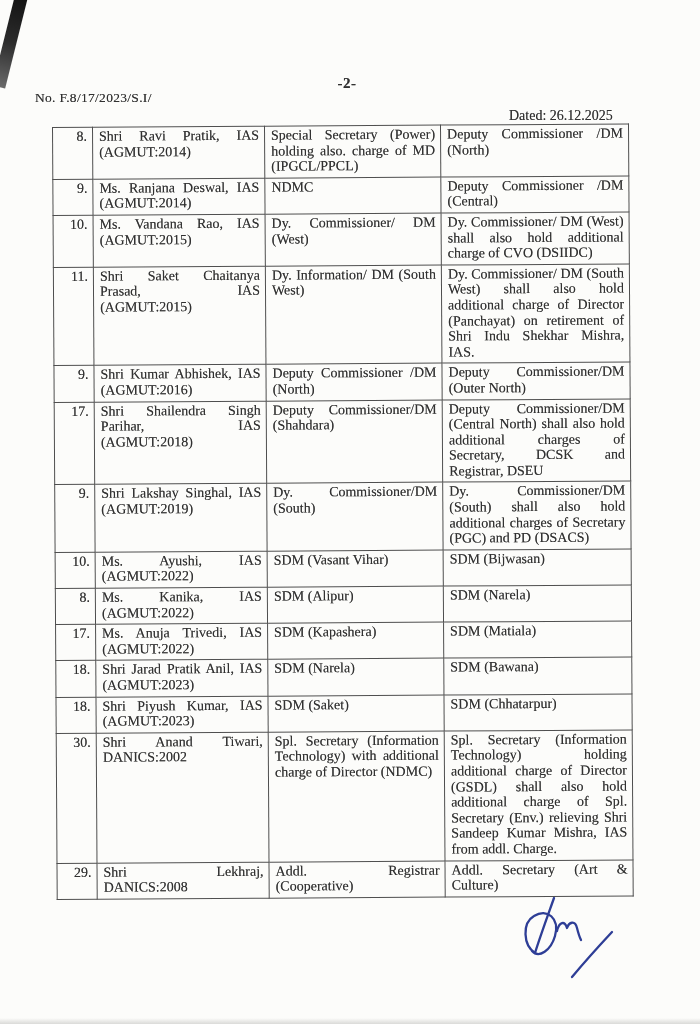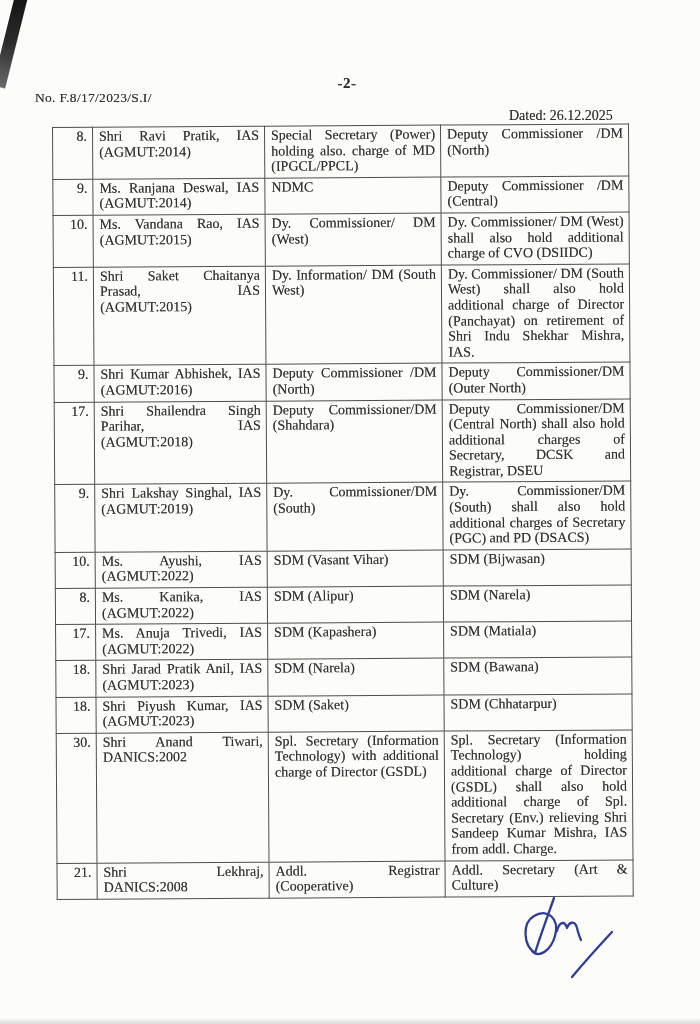--- a/index.html
+++ b/index.html
@@ -149,25 +149,25 @@
     </tr>
         <tr>
       <td class="sno">18.</td>
       <td>Shri Piyush Kumar, IAS (AGMUT:2023)</td>
       <td>SDM (Saket)</td>
       <td>SDM (Chhatarpur)</td>
     </tr>
         <tr>
       <td class="sno">30.</td>
       <td>Shri Anand Tiwari, DANICS:2002</td>
-      <td>Spl. Secretary (Information Technology) with additional charge of Director (GSDL)</td>
+      <td>Spl. Secretary (Information Technology) with additional charge of Director (NDMC)</td>
       <td>Spl. Secretary (Information Technology) holding additional charge of Director (GSDL) shall also hold additional charge of Spl. Secretary (Env.) relieving Shri Sandeep Kumar Mishra, IAS from addl. Charge.</td>
     </tr>
         <tr>
-      <td class="sno">21.</td>
+      <td class="sno">29.</td>
       <td>Shri Lekhraj, DANICS:2008</td>
       <td>Addl. Registrar (Cooperative)</td>
       <td>Addl. Secretary (Art &amp; Culture)</td>
     </tr>
       </tbody>
   </table>
 
   <div class="sig-row">
     <svg width="112" height="92" viewBox="0 0 112 92">
       <g fill="none" stroke-width="2.3" stroke-linecap="round" stroke-linejoin="round" stroke="#2e3e96">

